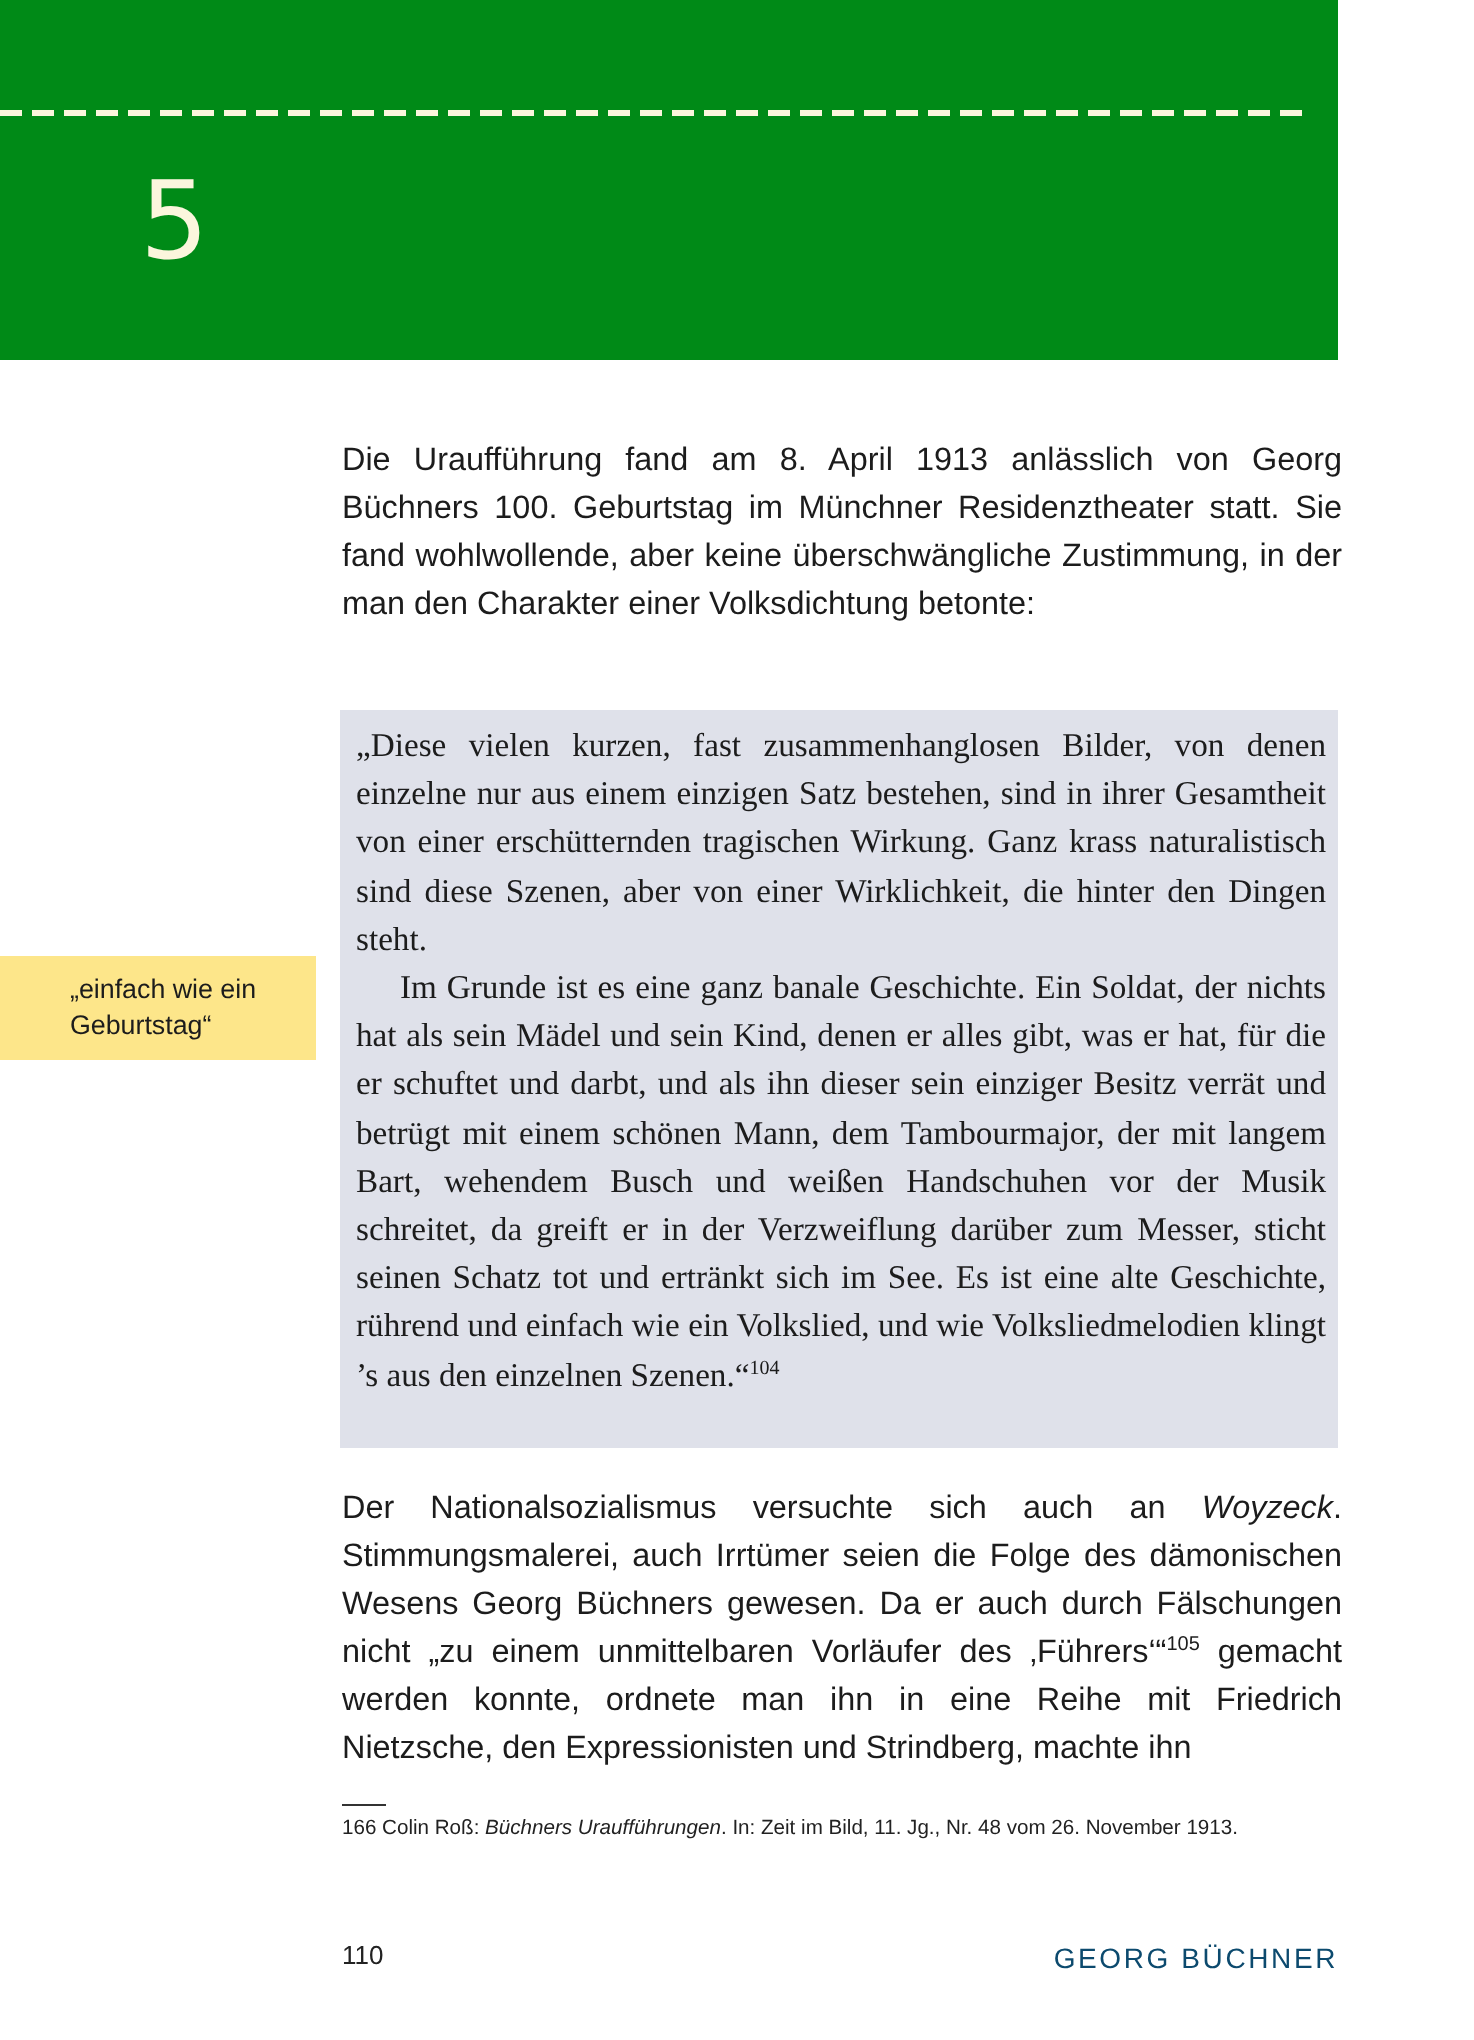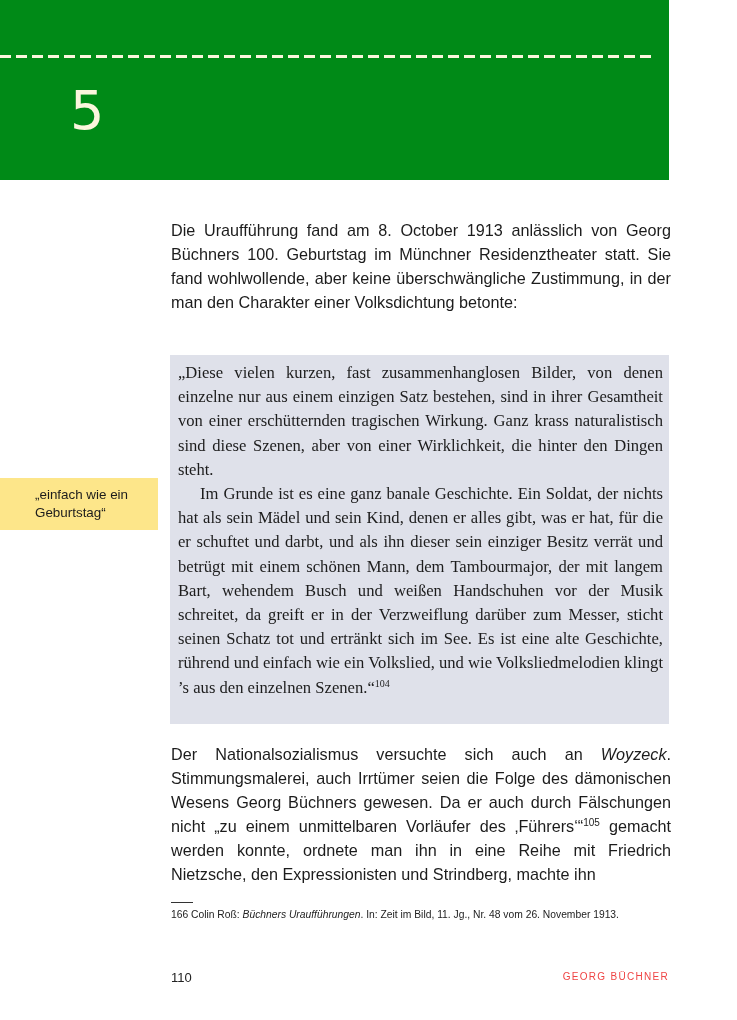--- a/index.html
+++ b/index.html
@@ -44,32 +44,32 @@
       position: absolute; left: 35px; top: 486px; width: 122px; font-size: 13.4px; line-height: 18px;
       color: #1c1c1c; font-family: "Liberation Sans", sans-serif;
     }
     .fn-rule { position: absolute; left: 171px; top: 902px; width: 22px; height: 1px; background: #333; }
     .footnotes {
       position: absolute; left: 171px; top: 907px; width: 500px; font-size: 10.3px; line-height: 16px; color: #222;
       font-family: "Liberation Sans", sans-serif;
     }
     .footnotes div { white-space: nowrap; }
     .page-num { position: absolute; left: 171px; top: 970px; font-size: 13px; color: #222; }
-    .running-head { position: absolute; right: 68px; top: 971px; font-size: 10px; letter-spacing: 1.3px; color: #ef4444; }
+    .running-head { position: absolute; right: 68px; top: 971px; font-size: 14px; letter-spacing: 1.3px; color: #0c4a6e; }
   </style>
 </head>
 <body>
 
 <div class="header">
   <div class="dashes"></div>
   <div class="chapter-num">5</div>
 </div>
 
 <div class="para" style="top:218px;">
-  <p>Die Uraufführung fand am 8. October 1913 anlässlich von Georg Büchners 100. Geburtstag im Münchner Residenztheater statt. Sie fand wohlwollende, aber keine überschwängliche Zustimmung, in der man den Charakter einer Volksdichtung betonte:</p>
+  <p>Die Uraufführung fand am 8. April 1913 anlässlich von Georg Büchners 100. Geburtstag im Münchner Residenztheater statt. Sie fand wohlwollende, aber keine überschwängliche Zustimmung, in der man den Charakter einer Volksdichtung betonte:</p>
 </div>
 
 <div class="quote-box"></div>
 <div class="quote-text">
   <p>„Diese vielen kurzen, fast zusammenhanglosen Bilder, von denen einzelne nur aus einem einzigen Satz bestehen, sind in ihrer Gesamtheit von einer erschütternden tragischen Wirkung. Ganz krass naturalistisch sind diese Szenen, aber von einer Wirklichkeit, die hinter den Dingen steht.</p>
   <p class="indent"><span>Im Grunde ist es eine ganz banale Geschichte. Ein Soldat, der nichts hat als sein Mädel und sein Kind, denen er alles gibt, was er hat, für die er schuftet und darbt, und als ihn dieser sein einziger Besitz verrät und betrügt mit einem schönen Mann, dem Tambourmajor, der mit langem Bart, wehendem Busch und weißen Handschuhen vor der Musik schreitet, da greift er in der Verzweiflung darüber zum Messer, sticht seinen Schatz tot und ertränkt sich im See. Es ist eine alte Geschichte, rührend und einfach wie ein Volkslied, und wie Volksliedmelodien klingt ’s aus den einzelnen Szenen.“</span><sup>104</sup></p>
 </div>
 
 <div class="margin-note"></div>
 <div class="margin-note-text">„einfach wie ein Geburtstag“</div>

